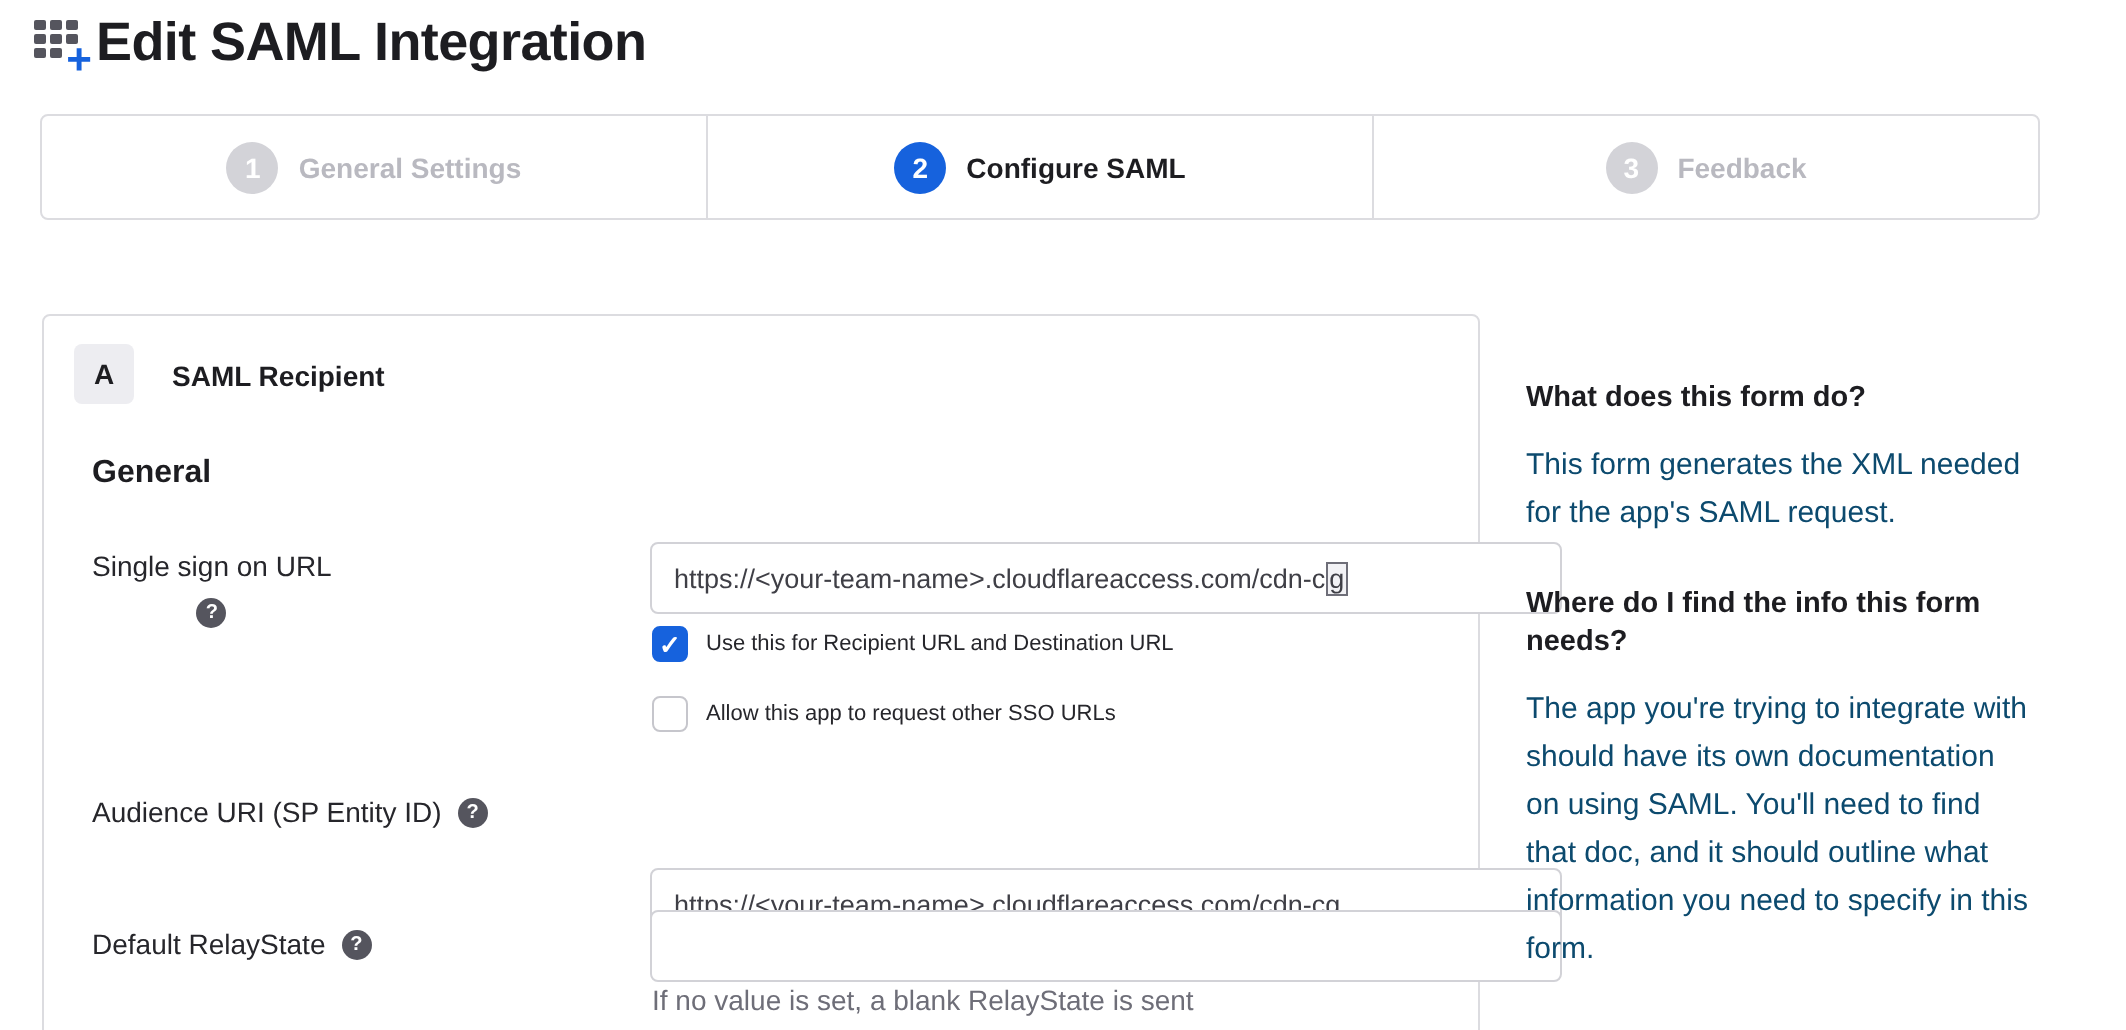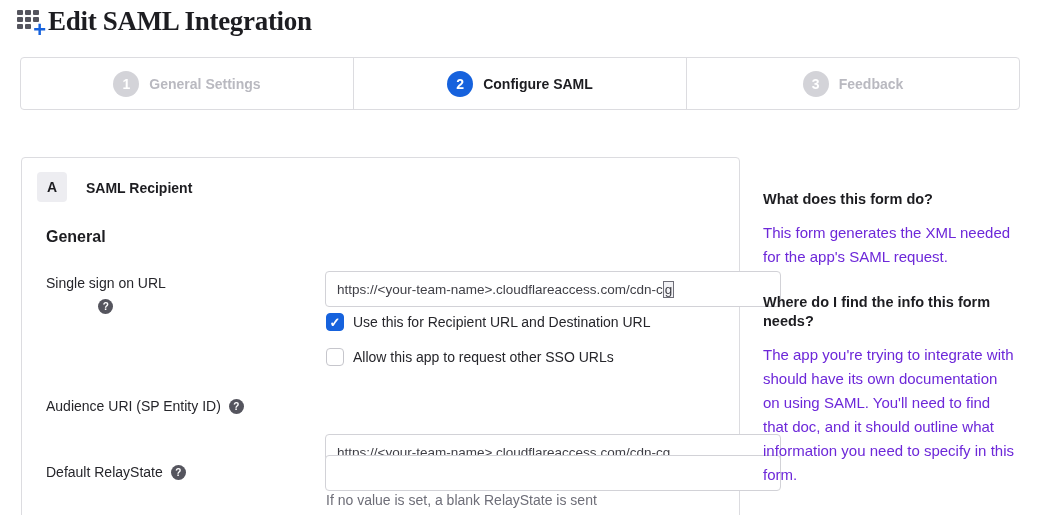--- a/index.html
+++ b/index.html
@@ -9,21 +9,21 @@
 
   
   .page-header { position: absolute; left: 17px; top: 6px; display: flex; align-items: center; }
   .app-icon { position: relative; width: 27px; height: 27px; margin-right: 4px; }
   .app-icon .grid { position: absolute; left: 0; top: 2px; display: grid;
     grid-template-columns: repeat(3, 6px); grid-auto-rows: 5px; gap: 2px; }
   .app-icon .sq { background: #55555e; border-radius: 1px; }
   .app-icon .sq.hidden-sq { visibility: hidden; }
   .app-icon .plus { position: absolute; right: -2px; bottom: -6px; color: #1662dd;
     font-size: 22px; font-weight: bold; line-height: 22px; }
-  .page-title { font-size: 27px; font-weight: bold; color: #1d1d21; letter-spacing: -0.3px; font-family: Liberation Serif, serif; }
+  .page-title { font-size: 27px; font-weight: bold; color: #1d1d21; letter-spacing: -0.3px; }
 
   
   .wizard { position: absolute; left: 20px; top: 57px; width: 1000px; height: 53px;
     border: 1px solid #dcdce0; border-radius: 4px; display: flex; background: #fff; }
   .step { flex: 1 1 0; display: flex; align-items: center; justify-content: center; gap: 10px;
     border-right: 1px solid #dcdce0; cursor: default; }
   .step:last-child { border-right: none; }
   .step-circle { width: 26px; height: 26px; border-radius: 50%; background: #d3d3d8;
     color: #ffffff; font-size: 14px; font-weight: bold; display: flex;
     align-items: center; justify-content: center; }
@@ -56,30 +56,30 @@
     background: #f2f2f5; }
 
   .checkbox-row { position: absolute; left: 304px; display: flex; align-items: center;
     gap: 9px; cursor: pointer; }
   .checkbox { width: 18px; height: 18px; border-radius: 4px; border: 1px solid #c6c6cc;
     background: #fff; display: flex; align-items: center; justify-content: center; }
   .checkbox .check { display: none; color: #fff; font-size: 13px; font-weight: bold;
     line-height: 1; }
   .checkbox.checked { background: #1662dd; border-color: #1662dd; }
   .checkbox.checked .check { display: block; }
-  .checkbox-label { font-size: 14px; color: #26262b; }
+  .checkbox-label { font-size: 11px; color: #26262b; }
 
   .helper-text { position: absolute; left: 304px; top: 334px; font-size: 14px;
     color: #6e6e78; }
 
   
   .help-sidebar { position: absolute; left: 763px; top: 190px; width: 252px; }
   .help-heading { font-size: 14.5px; font-weight: bold; color: #1d1d21;
     line-height: 19px; margin-bottom: 12px; }
-  .help-body { font-size: 15px; color: #6d28d9; line-height: 24px; margin-bottom: 24px; }
+  .help-body { font-size: 15px; color: #0c4a6e; line-height: 24px; margin-bottom: 24px; }
 </style>
 </head>
 <body>
 
 <div class="stage">
 
   <div class="page-header">
     <span class="app-icon">
       <span class="grid">
         <span class="sq"></span>

